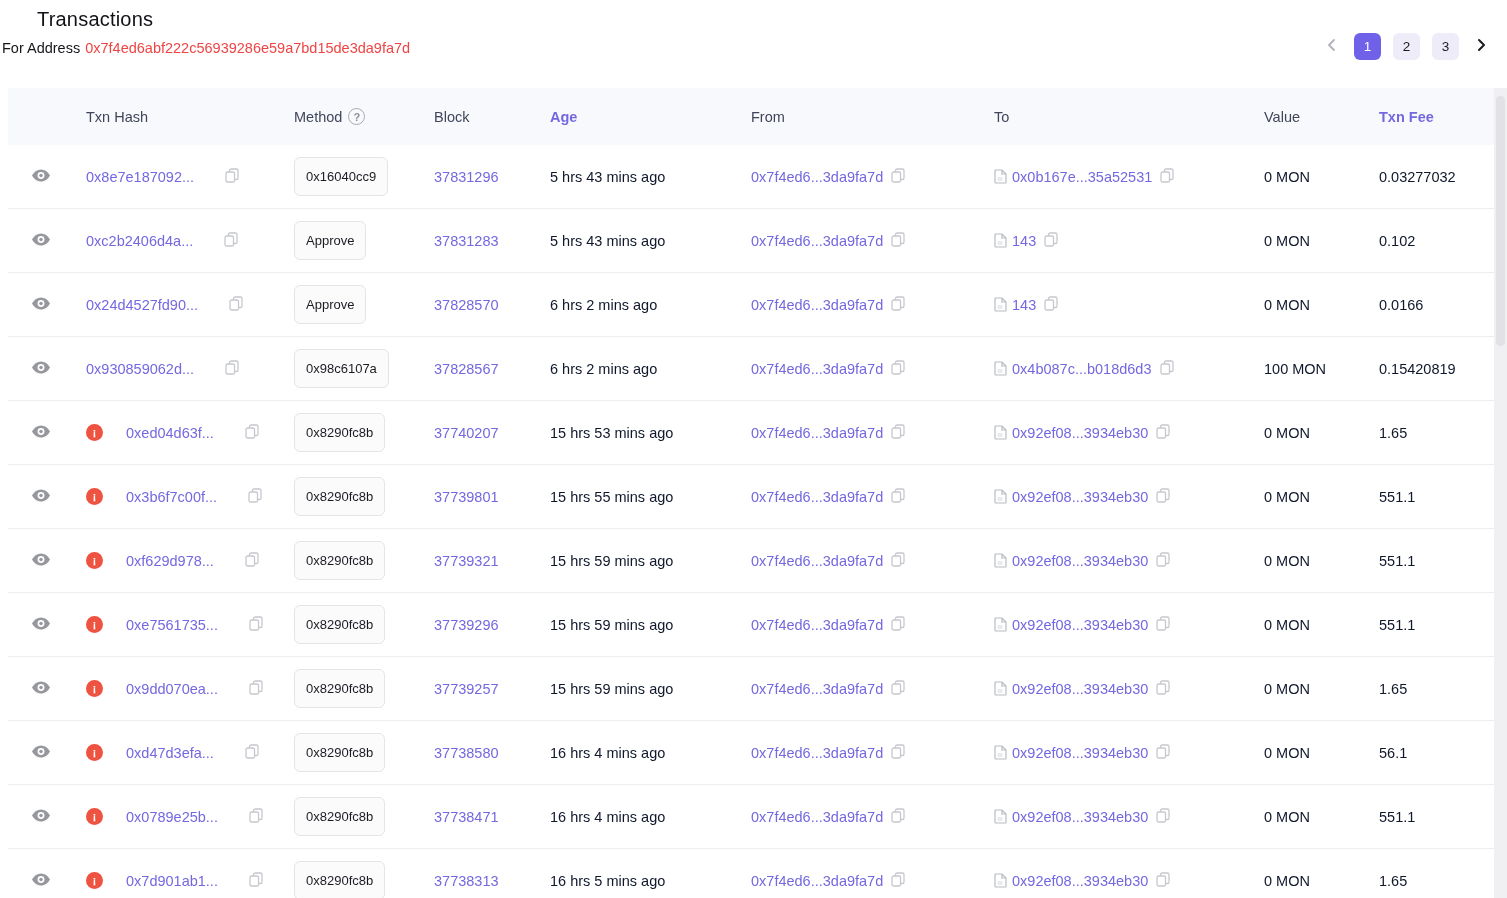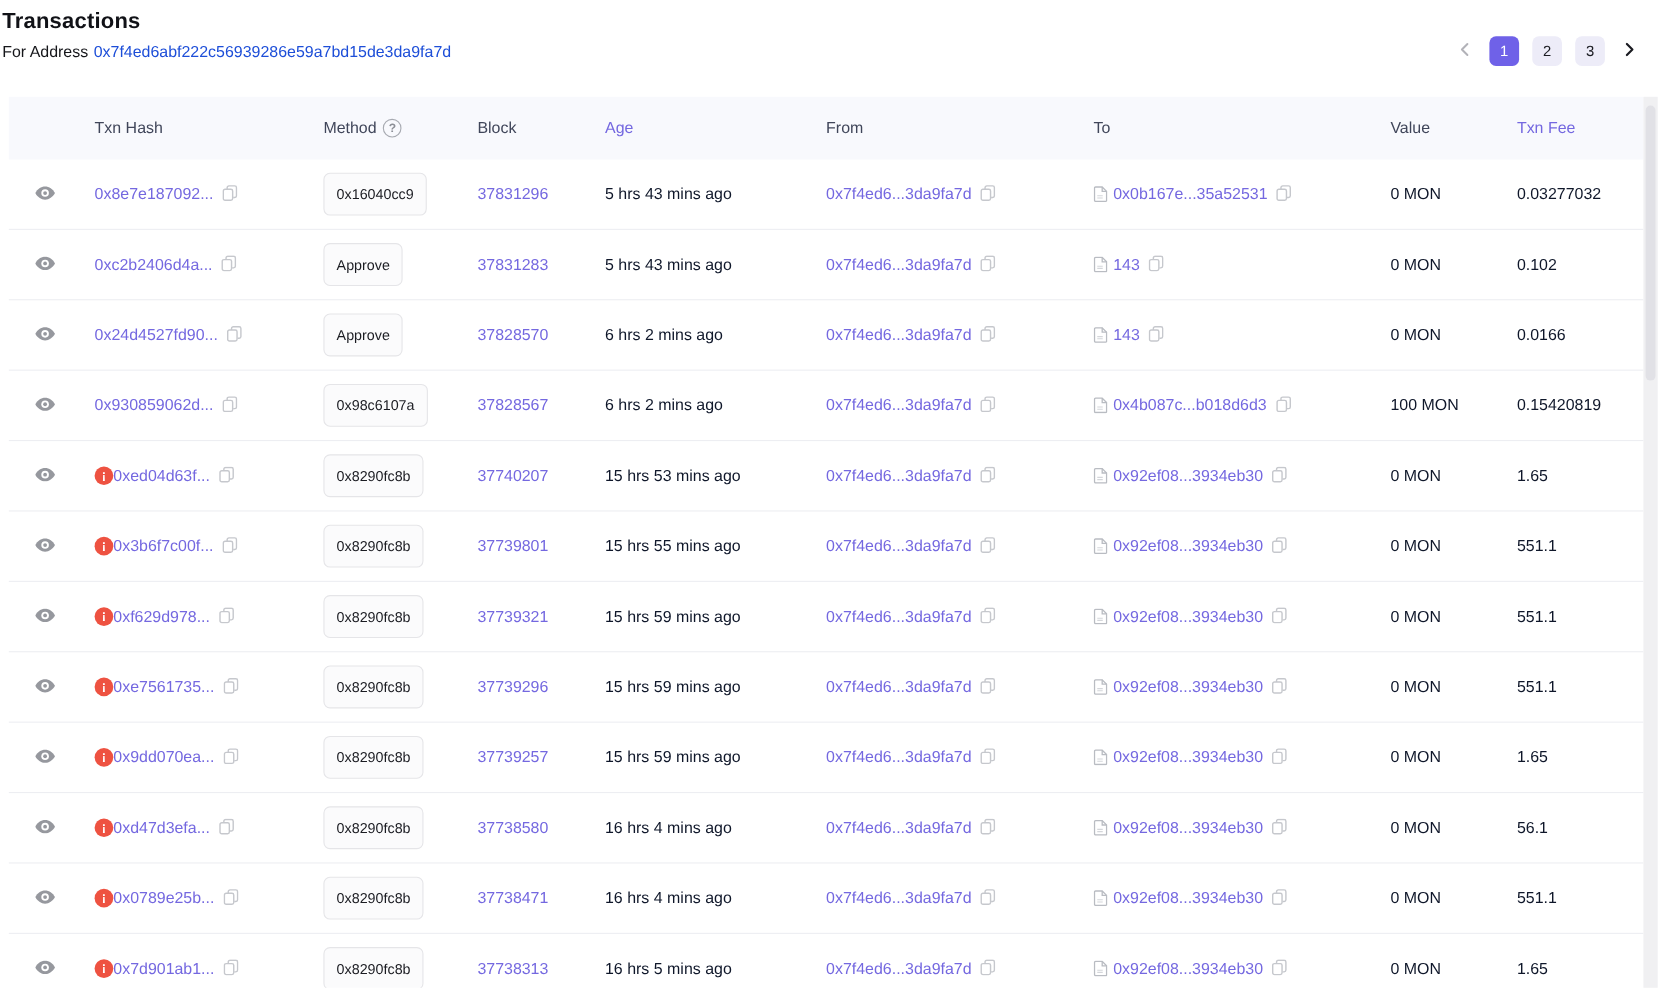--- a/index.html
+++ b/index.html
@@ -1,50 +1,50 @@
 <!DOCTYPE html>
 <html><head>
 <meta charset="utf-8">
 <style>
   * { margin:0; padding:0; box-sizing:border-box; }
   html,body { width:1507px; height:898px; overflow:hidden; background:#ffffff;
     font-family:"Liberation Sans","DejaVu Sans",sans-serif; color:#15161a; }
 
   
   .page-head { position:relative; padding:8px 0 10px 2px; height:88px; }
-  .page-title { font-size:20px; font-weight:700; color:#111217; letter-spacing:.2px; }
+  .page-title { font-size:20px; font-weight:400; color:#111217; letter-spacing:.2px;margin-left:35px; }
   .page-sub { margin-top:9px; font-size:14.5px; color:#15161a; }
-  .addr-link { color:#1d4ed8; text-decoration:none; margin-left:5px; cursor:pointer; }
+  .addr-link { color:#ef4444; text-decoration:none; margin-left:5px; cursor:pointer; }
 
   
   .pagination { position:absolute; top:33px; right:16px; display:flex; align-items:center; gap:12px; }
   .pg-arrow { background:none; border:none; cursor:pointer; display:flex; align-items:center; padding:2px; }
   .pg-btn { min-width:27px; height:27px; border:none; border-radius:6px; background:#edecf8;
     color:#1b1c22; font-size:13.5px; font-family:inherit; cursor:pointer; padding:0 7px; }
   .pg-btn.active { background:#6f61e8; color:#ffffff; }
 
   
   .card { margin-left:8px; width:1486px; background:#fff; }
   .grid-row { display:grid;
     grid-template-columns:78px 208px 140px 116px 201px 243px 270px 115px 1fr;
     align-items:center; }
   .thead { background:#f8f9fd; height:57px; font-size:14.5px; color:#40465a;text-align:center; }
   .th { display:flex; align-items:center; gap:6px; }
-  .th.sortable { color:#7468e0; cursor:pointer; }
+  .th.sortable { color:#7468e0; cursor:pointer;font-weight:bold; }
   .qmark { width:17px; height:17px; border:1.4px solid #a7aab1; border-radius:50%;
     color:#8c8f96; font-size:11px; display:inline-flex; align-items:center; justify-content:center;
     cursor:pointer; font-weight:700; }
 
   .trow { height:64px; border-bottom:1px solid #edeef2; font-size:14.5px; }
   .cell { display:flex; align-items:center; min-width:0; }
   .cell-eye { padding-left:22px; }
   .eye-btn { background:none; border:none; cursor:pointer; display:flex; padding:2px; }
 
   a.link { color:#7468e0; text-decoration:none; cursor:pointer; white-space:nowrap; }
-  .hash-wrap { display:flex; align-items:center; gap:0; }
+  .hash-wrap { display:flex; align-items:center; gap:23px; }
   .err-badge { width:17px; height:17px; min-width:17px; border-radius:50%; background:#ee5241;
     color:#fff; display:none; align-items:center; justify-content:center;
     font-size:11.5px; font-weight:700; line-height:1; }
   .trow.failed .err-badge { display:inline-flex; }
 
   .copy-btn { background:none; border:none; cursor:pointer; display:flex; padding:0; margin-left:8px; }
 
   .method-badge { display:inline-block; padding:11px 11px; border:1px solid #e5e5e8; border-radius:6px;
     background:#fbfbfc; color:#1b1c22; font-size:13px; white-space:nowrap; }
 

